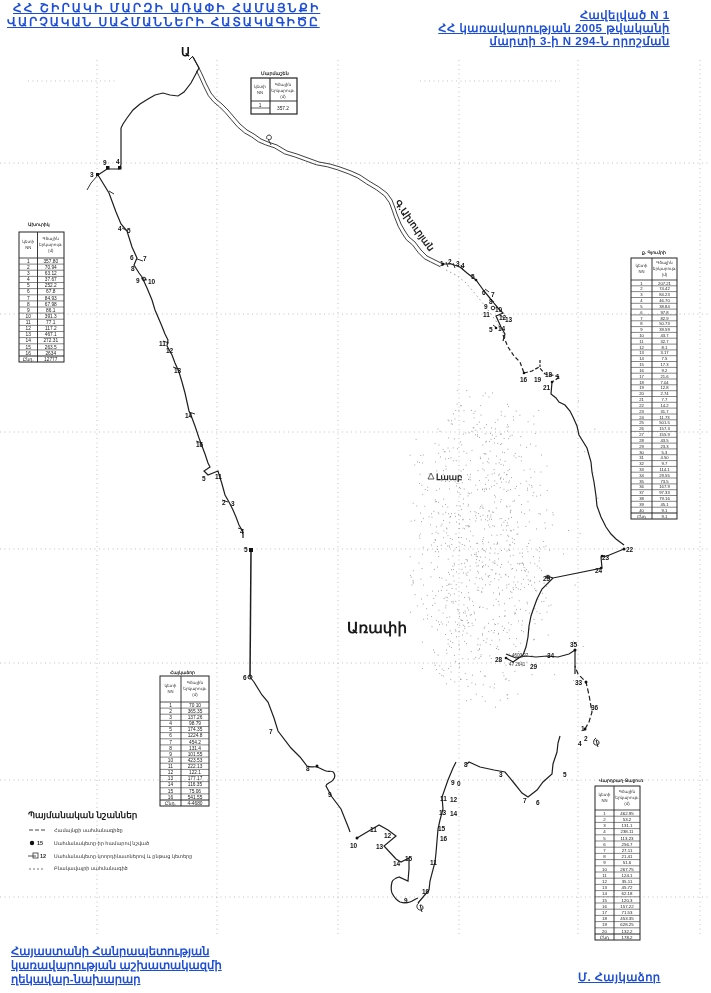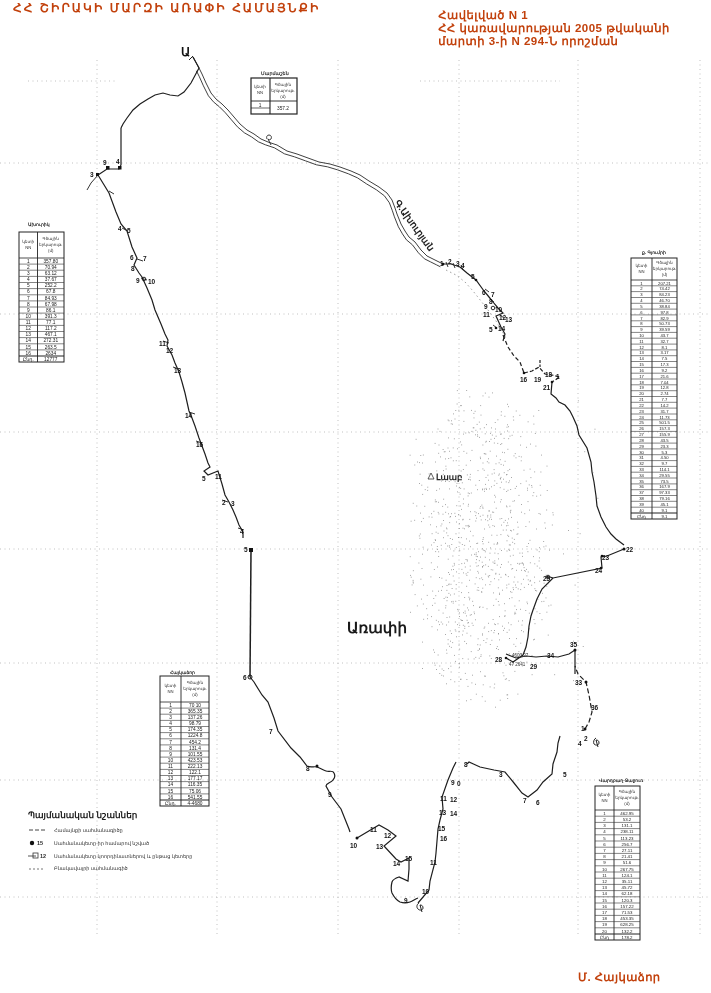--- a/index.html
+++ b/index.html
@@ -1,28 +1,30 @@
 <!DOCTYPE html>
 <html><head>
 <meta charset="utf-8">
 <style>
 html,body{margin:0;padding:0;background:#fff;}
 #page{position:relative;width:711px;height:993px;background:#fff;overflow:hidden;
 font-family:"Liberation Sans", sans-serif;}
-.t{position:absolute;color:#c2410c;font-weight:bold;white-space:nowrap;}
+.t{position:absolute;color:#1d4ed8;font-weight:bold;white-space:nowrap;text-decoration:underline;}
 </style>
 </head>
 <body>
 <div id="page">
 
 <div class="t" style="left:13px;top:1px;font-size:12px;letter-spacing:2.1px;">ՀՀ ՇԻՐԱԿԻ ՄԱՐԶԻ ԱՌԱՓԻ ՀԱՄԱՅՆՔԻ</div>
 
-
-<div class="t" style="left:554px;top:9px;font-size:11.5px;letter-spacing:.5px;transform:translateX(-50%);text-align:left;line-height:13px;">Հավելված N 1<br>ՀՀ կառավարության 2005 թվականի<br>մարտի 3-ի N 294-Ն որոշման</div>
-
+<div class="t" style="left:7px;top:15px;font-size:12px;letter-spacing:1.9px;">ՎԱՐՉԱԿԱՆ ՍԱՀՄԱՆՆԵՐԻ ՀԱՏԱԿԱԳԻԾԸ</div>
+
+<div class="t" style="left:554px;top:9px;font-size:11.5px;letter-spacing:.5px;transform:translateX(-50%);text-align:right;line-height:13px;">Հավելված N 1<br>ՀՀ կառավարության 2005 թվականի<br>մարտի 3-ի N 294-Ն որոշման</div>
+
+<div class="t" style="left:11px;top:944px;font-size:11.5px;letter-spacing:0px;line-height:14px;">Հայաստանի Հանրապետության<br>կառավարության աշխատակազմի<br>ղեկավար-նախարար</div>
 
 <div class="t" style="left:578px;top:970px;font-size:11.5px;letter-spacing:.4px;">Մ. Հայկաձոր</div>
 <svg width="711" height="993" viewBox="0 0 711 993" style="position:absolute;left:0;top:0;" xmlns="http://www.w3.org/2000/svg">
 <defs></defs>
 
 <g stroke="#a8a8a8" stroke-width="0.7" stroke-dasharray="1,3.5" fill="none">
 <path d="M28 81H118M420 81H560"></path>
 <path d="M0 163H711"></path>
 <path d="M0 314H711"></path>
 <path d="M0 432H711"></path>

